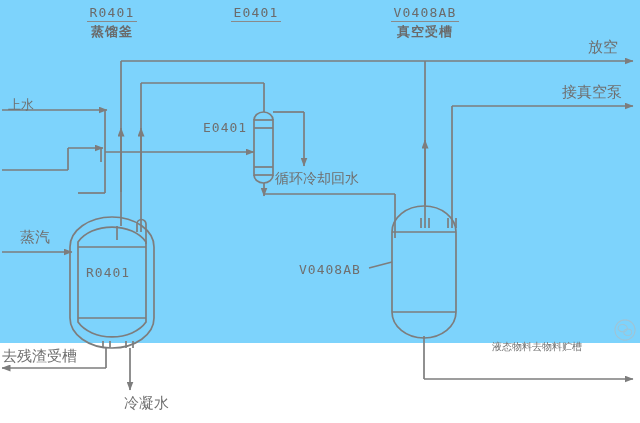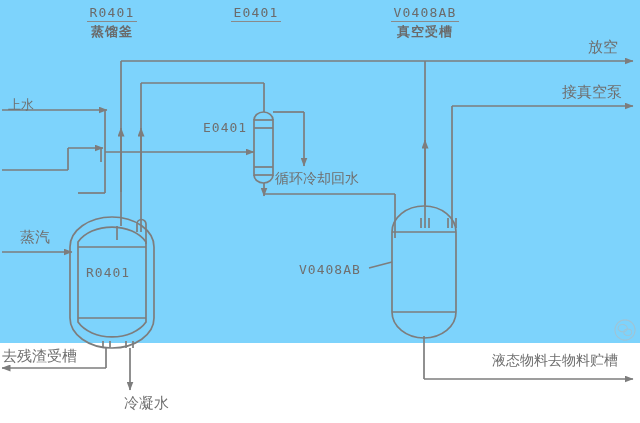--- a/index.html
+++ b/index.html
@@ -183,21 +183,21 @@
   <div class="lbl lbl-cn" style="left:2px;top:347px;font-size:15px;font-family:Liberation Serif, serif;">去残渣受槽</div>
 
   <div class="lbl lbl-cn" style="left:124px;top:394px;font-size:15px;">冷凝水</div>
 
   <div class="lbl lbl-cn" style="left:275px;top:170px;font-size:14px;">循环冷却回水</div>
 
   <div class="lbl lbl-cn" style="left:588px;top:38px;font-size:15px;">放空</div>
 
   <div class="lbl lbl-cn" style="left:562px;top:83px;font-size:15px;">接真空泵</div>
 
-  <div class="lbl lbl-cn" style="left:492px;top:352px;font-size:14px;">液态物料去物料贮槽</div>
+  <div class="lbl lbl-cn" style="left:492px;top:340px;font-size:10px;">液态物料去物料贮槽</div>
 
   <svg class="wm" viewBox="0 0 24 24">
     <circle cx="12" cy="12" r="11" fill="none" stroke="#b9b9b9" stroke-width="1.2"></circle>
     <ellipse cx="9.5" cy="10" rx="5" ry="4" fill="none" stroke="#b9b9b9" stroke-width="1.1"></ellipse>
     <ellipse cx="15" cy="14.5" rx="4.3" ry="3.5" fill="none" stroke="#b9b9b9" stroke-width="1.1"></ellipse>
   </svg>
 
 </div>
 
 </body></html>

